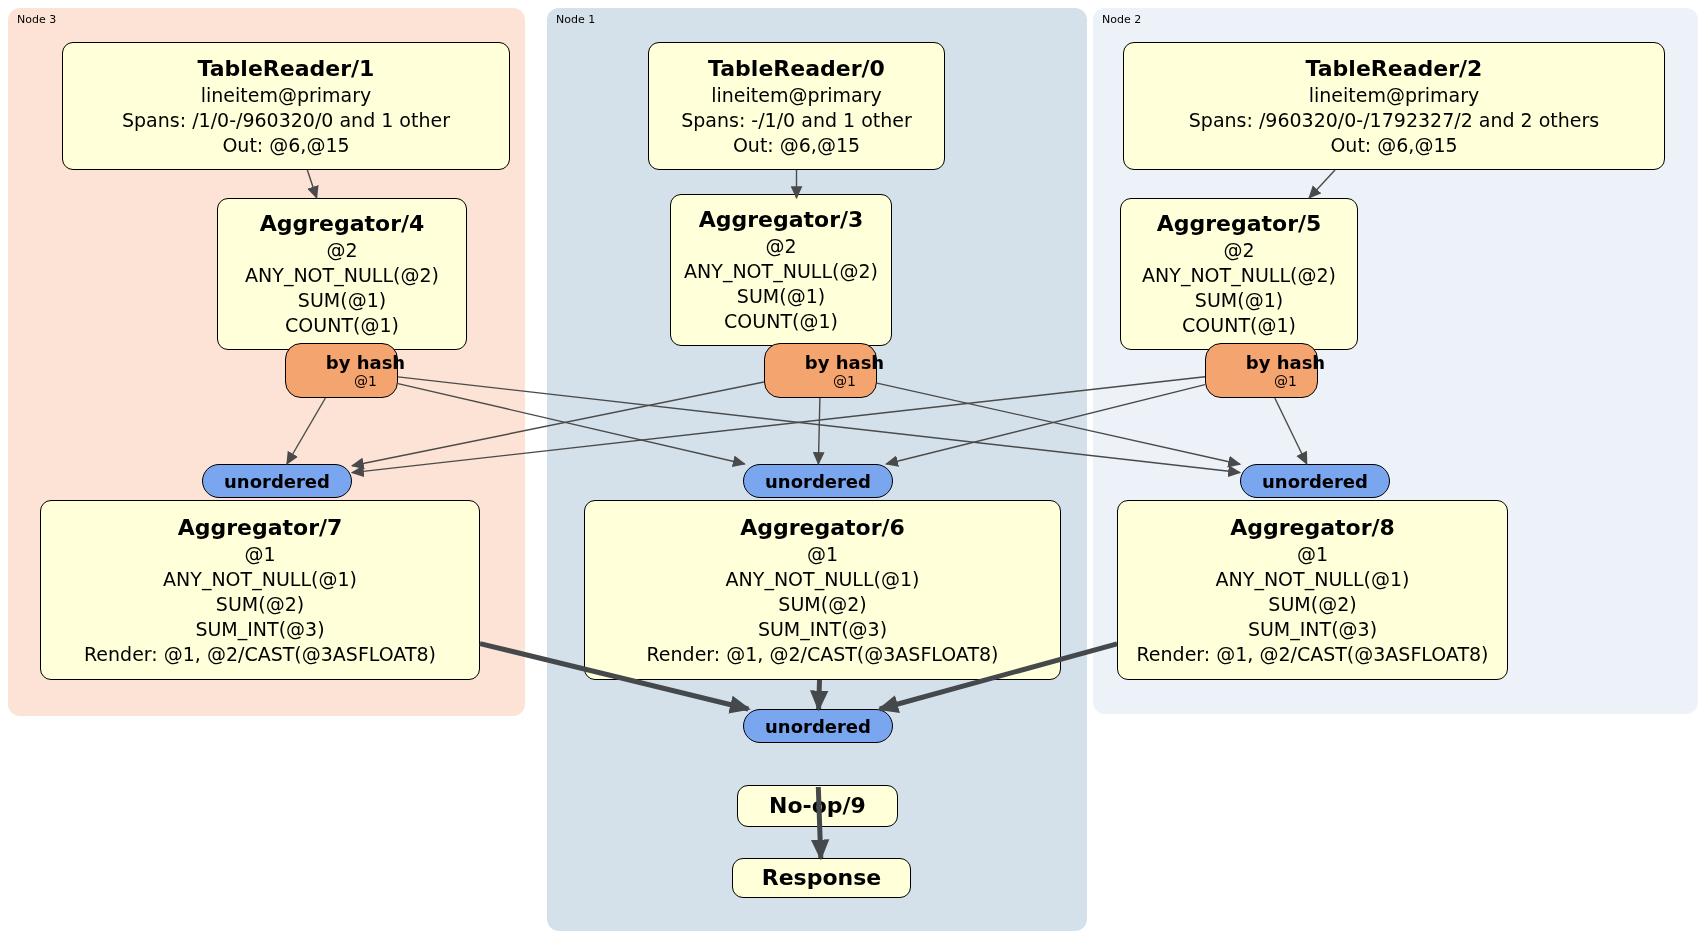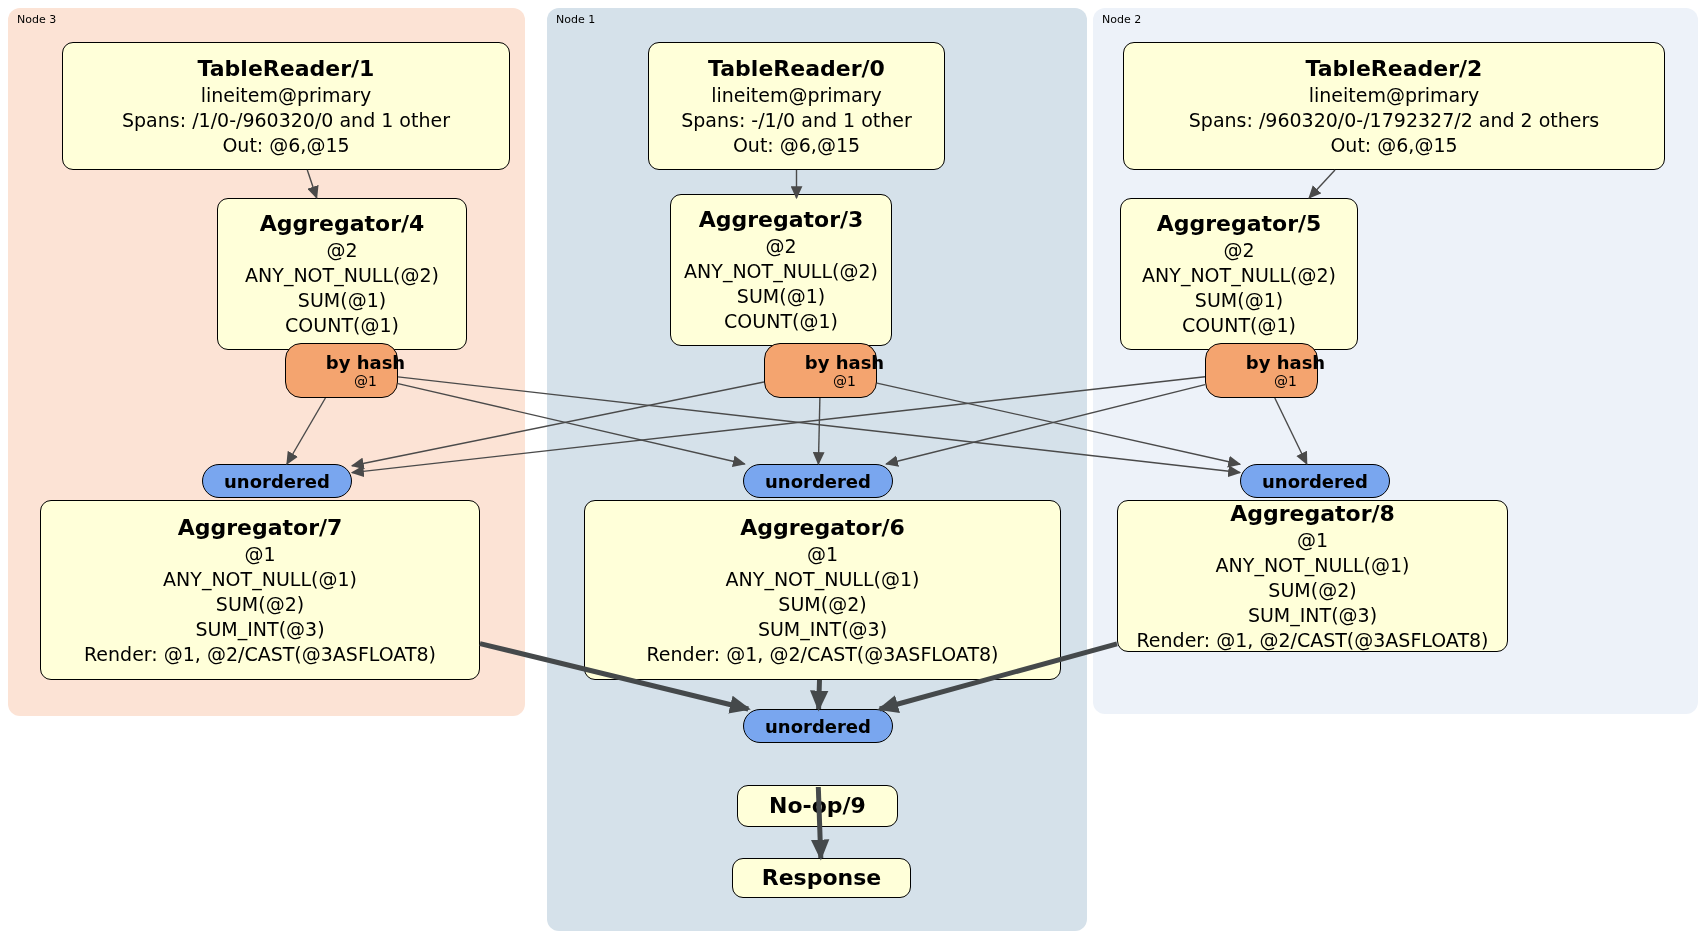--- a/index.html
+++ b/index.html
@@ -131,21 +131,21 @@
     <div class="box-line">SUM(@1)</div>
     <div class="box-line">COUNT(@1)</div>
   </div>
   <div class="pill router" style="left:1205px;top:343px;width:113px;height:55px;">
     <div class="pill-title">by hash</div>
     <div class="pill-sub">@1</div>
   </div>
   <div class="pill sync" style="left:1240px;top:464px;width:150px;height:34px;">
     <span>unordered</span>
   </div>
-  <div class="box" style="left:1117px;top:500px;width:391px;height:152px;">
+  <div class="box" style="left:1117px;top:500px;width:391px;height:180px;">
     <div class="box-title">Aggregator/8</div>
     <div class="box-line">@1</div>
     <div class="box-line">ANY_NOT_NULL(@1)</div>
     <div class="box-line">SUM(@2)</div>
     <div class="box-line">SUM_INT(@3)</div>
     <div class="box-line">Render: @1, @2/CAST(@3ASFLOAT8)</div>
   </div>
 
   <svg id="edges-layer" width="1708" height="940" viewBox="0 0 1708 940">
     <defs>

